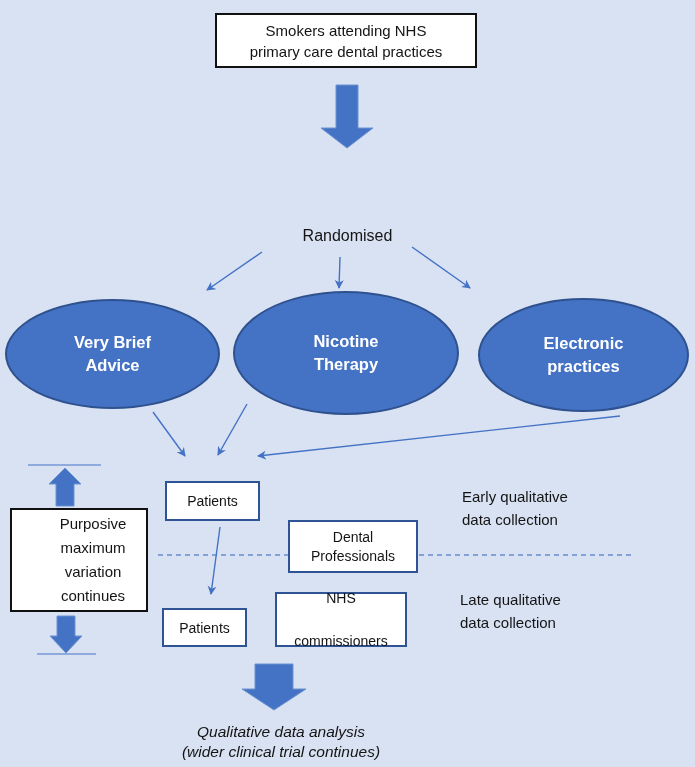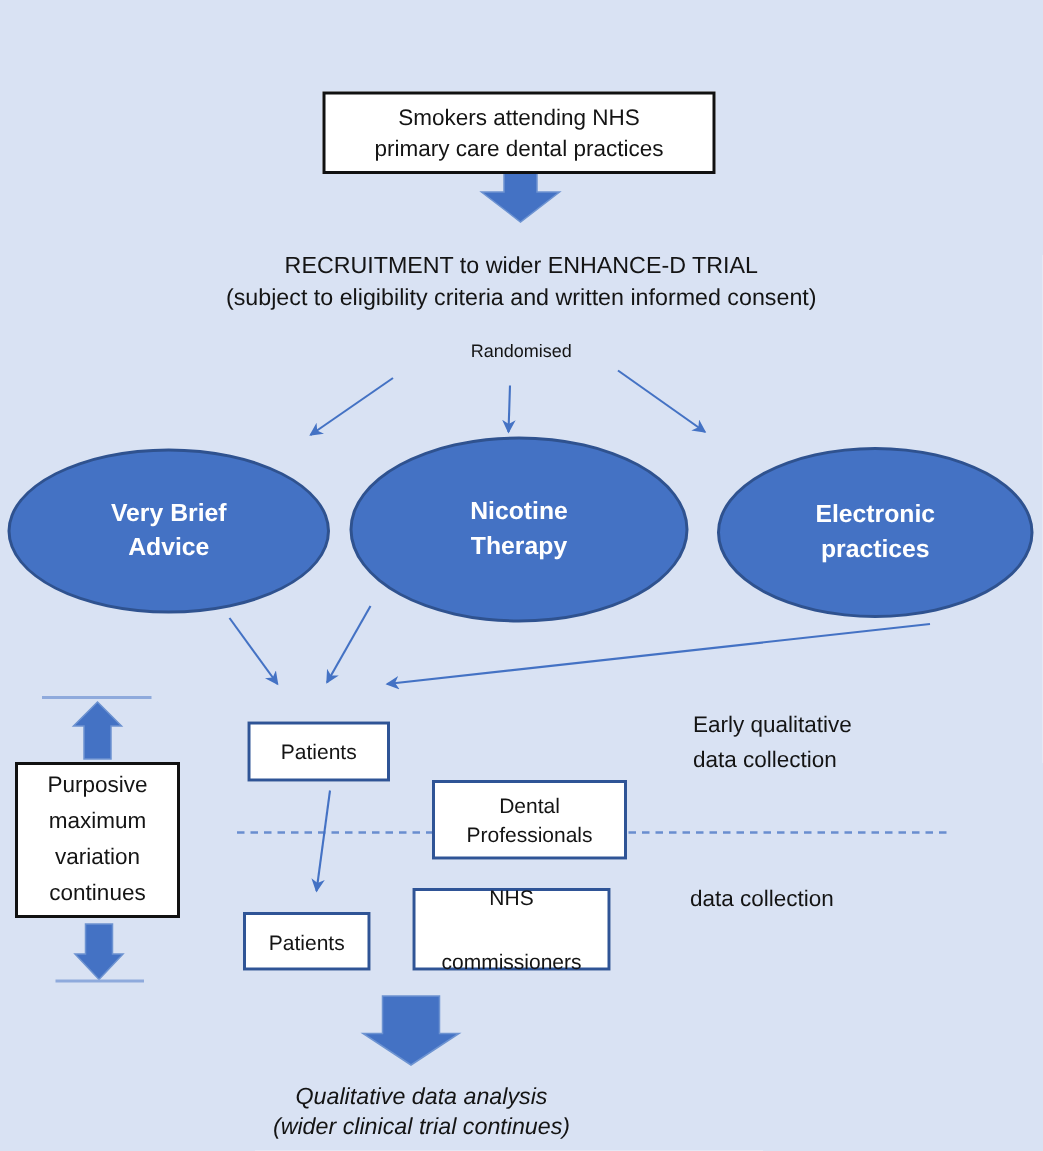--- a/index.html
+++ b/index.html
@@ -12,30 +12,30 @@
   .box{position:absolute;background:#ffffff;display:flex;flex-direction:column;
        align-items:center;justify-content:center;text-align:center;z-index:2;}
   .black-border{border:2px solid #111111;}
   .navy-border{border:2px solid #2f5496;}
   .bold{font-weight:normal;}
   .ellipse{position:absolute;background:#4472c4;border:2px solid #2f528f;border-radius:50%;
        display:flex;flex-direction:column;align-items:center;justify-content:center;
        color:#ffffff;font-weight:bold;font-size:16.5px;line-height:23px;text-align:center;z-index:2;}
   .caption{position:absolute;text-align:center;z-index:2;}
   .line{display:block;}
-  #top-box{left:215px;top:13px;width:258px;height:51px;font-size:15px;line-height:21px;margin-top:48px;}
+  #top-box{left:215px;top:13px;width:258px;height:51px;font-size:15px;line-height:21px;}
   #recruitment-text{left:0;top:167px;width:695px;font-size:15.5px;line-height:21px;}
-  #randomised-label{left:0;top:227px;width:695px;font-size:12px;}
+  #randomised-label{left:0;top:227px;width:695px;font-size:16px;}
   #ellipse-vba{left:5px;top:299px;width:211px;height:106px;}
   #ellipse-nrt{left:233px;top:291px;width:222px;height:120px;}
   #ellipse-ec{left:478px;top:298px;width:207px;height:110px;}
   #patients-early-box{left:165px;top:481px;width:91px;height:36px;font-size:14px;}
   #dental-box{left:288px;top:480px;width:126px;height:49px;font-size:14px;line-height:19px;margin-top:40px;}
-  #early-label{left:462px;top:472px;width:180px;text-align:left;font-size:15px;line-height:23px;}
-  #sampling-box{left:10px;top:508px;width:106px;height:100px;font-size:15px;line-height:24px;}
+  #early-label{left:462px;top:485px;width:180px;text-align:left;font-size:15px;line-height:23px;}
+  #sampling-box{left:10px;top:508px;width:106px;height:100px;font-size:15px;line-height:24px;padding-left:28px;}
   #patients-late-box{left:162px;top:608px;width:81px;height:35px;font-size:14px;}
   #nhs-box{left:275px;top:592px;width:128px;height:51px;font-size:14px;line-height:19px;gap:24px;}
   #late-label{left:460px;top:588px;width:180px;text-align:left;font-size:15px;line-height:23px;}
   #analysis-text{left:96px;top:722px;width:370px;font-size:15.5px;line-height:19.5px;font-style:italic;}
 </style>
 </head>
 <body>
 
 <div id="canvas">
 
@@ -65,24 +65,20 @@
     <line x1="220" y1="527" x2="211" y2="594" stroke="#4472c4" stroke-width="1.4" marker-end="url(#ah)"></line>
 
     <line x1="158" y1="555" x2="634" y2="555" stroke="#4472c4" stroke-width="1.6" stroke-dasharray="5,4" opacity="0.75"></line>
   </svg>
 
   <div class="box black-border" id="top-box">
     <span class="line">Smokers attending NHS</span>
     <span class="line">primary care dental practices</span>
   </div>
 
-  <div class="caption" id="recruitment-text">
-    <span class="line">RECRUITMENT to wider ENHANCE-D TRIAL</span>
-    <span class="line">(subject to eligibility criteria and written informed consent)</span>
-  </div>
 
   <div class="caption" id="randomised-label">Randomised</div>
 
   <div class="ellipse" id="ellipse-vba">
     <span class="line">Very Brief</span>
     <span class="line">Advice</span>
   </div>
   <div class="ellipse" id="ellipse-nrt">
     <span class="line">Nicotine</span>
     <span class="line">Therapy</span>
@@ -108,20 +104,21 @@
     <span class="line">variation</span>
     <span class="line">continues</span>
   </div>
 
   <div class="box navy-border bold" id="patients-late-box">Patients</div>
   <div class="box navy-border bold" id="nhs-box">
     <span class="line">NHS</span>
     <span class="line">commissioners</span>
   </div>
   <div class="caption" id="late-label">
+    <span class="line">Late qualitative</span>
     <span class="line">data collection</span>
   </div>
 
   <div class="caption" id="analysis-text">
     <span class="line">Qualitative data analysis</span>
     <span class="line">(wider clinical trial continues)</span>
   </div>
 
 </div>
 

